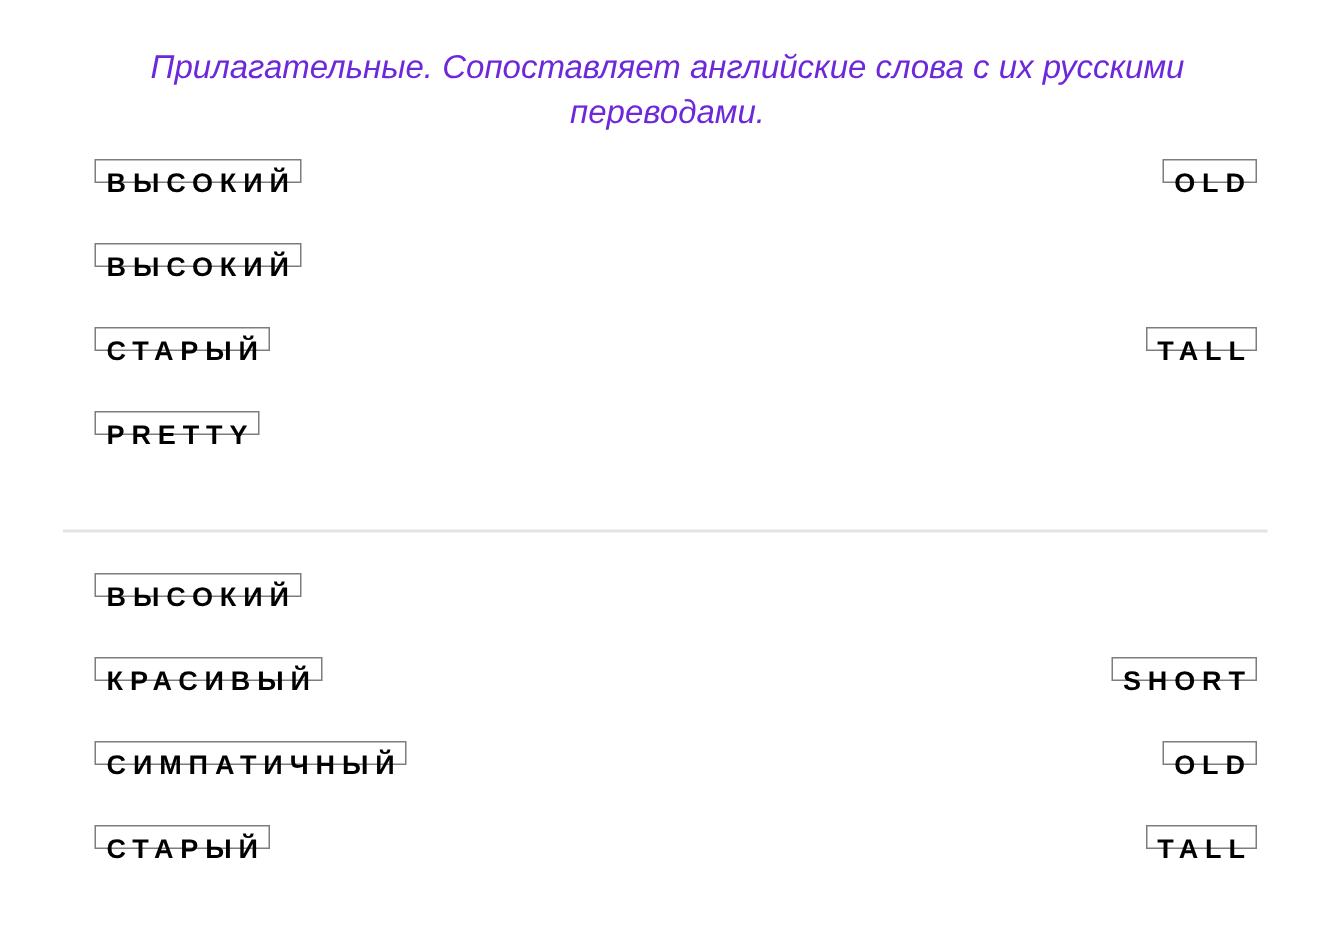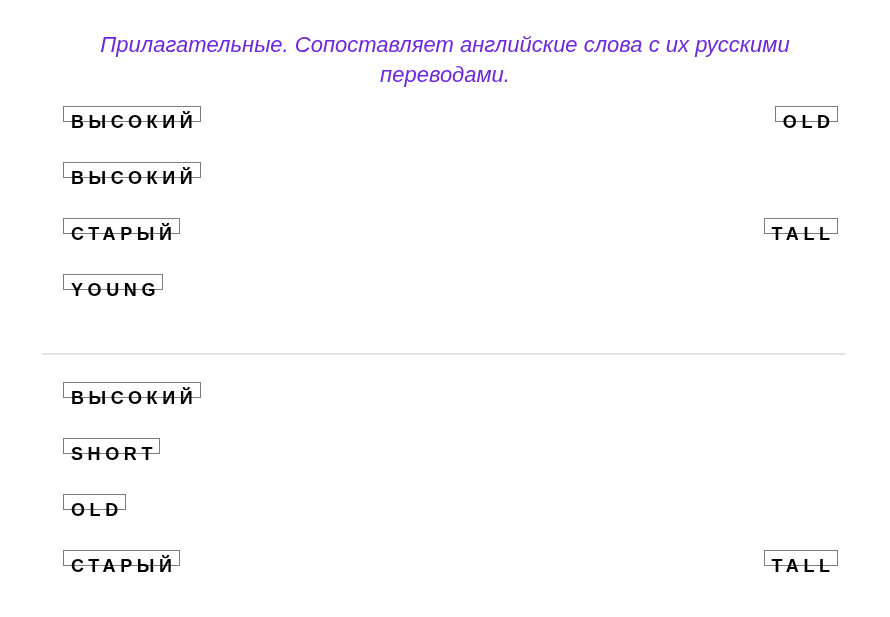--- a/index.html
+++ b/index.html
@@ -138,45 +138,51 @@
           <div class="col-left">
             <div class="word-box"><span>СТАРЫЙ</span></div>
           </div>
           <div class="col-right">
             <div class="word-box right"><span>TALL</span></div>
           </div>
         </div>
 
         <div class="row">
           <div class="col-right">
-            <div class="word-box right"><span>YOUNG</span></div>
+            <div class="word-box right"><span>PRETTY</span></div>
           </div>
         </div>
 
       </div>
     </div>
 
     <hr class="separator sep-1">
 
     <div class="group">
       <div class="rows" style="padding-top:27px;">
 
         <div class="row">
           <div class="col-left">
             <div class="word-box"><span>ВЫСОКИЙ</span></div>
           </div>
         </div>
 
         <div class="row">
+          <div class="col-left">
+            <div class="word-box"><span>КРАСИВЫЙ</span></div>
+          </div>
           <div class="col-right">
             <div class="word-box right"><span>SHORT</span></div>
           </div>
         </div>
 
         <div class="row">
+          <div class="col-left">
+            <div class="word-box"><span>СИМПАТИЧНЫЙ</span></div>
+          </div>
           <div class="col-right">
             <div class="word-box right"><span>OLD</span></div>
           </div>
         </div>
 
         <div class="row">
           <div class="col-left">
             <div class="word-box"><span>СТАРЫЙ</span></div>
           </div>
           <div class="col-right">

